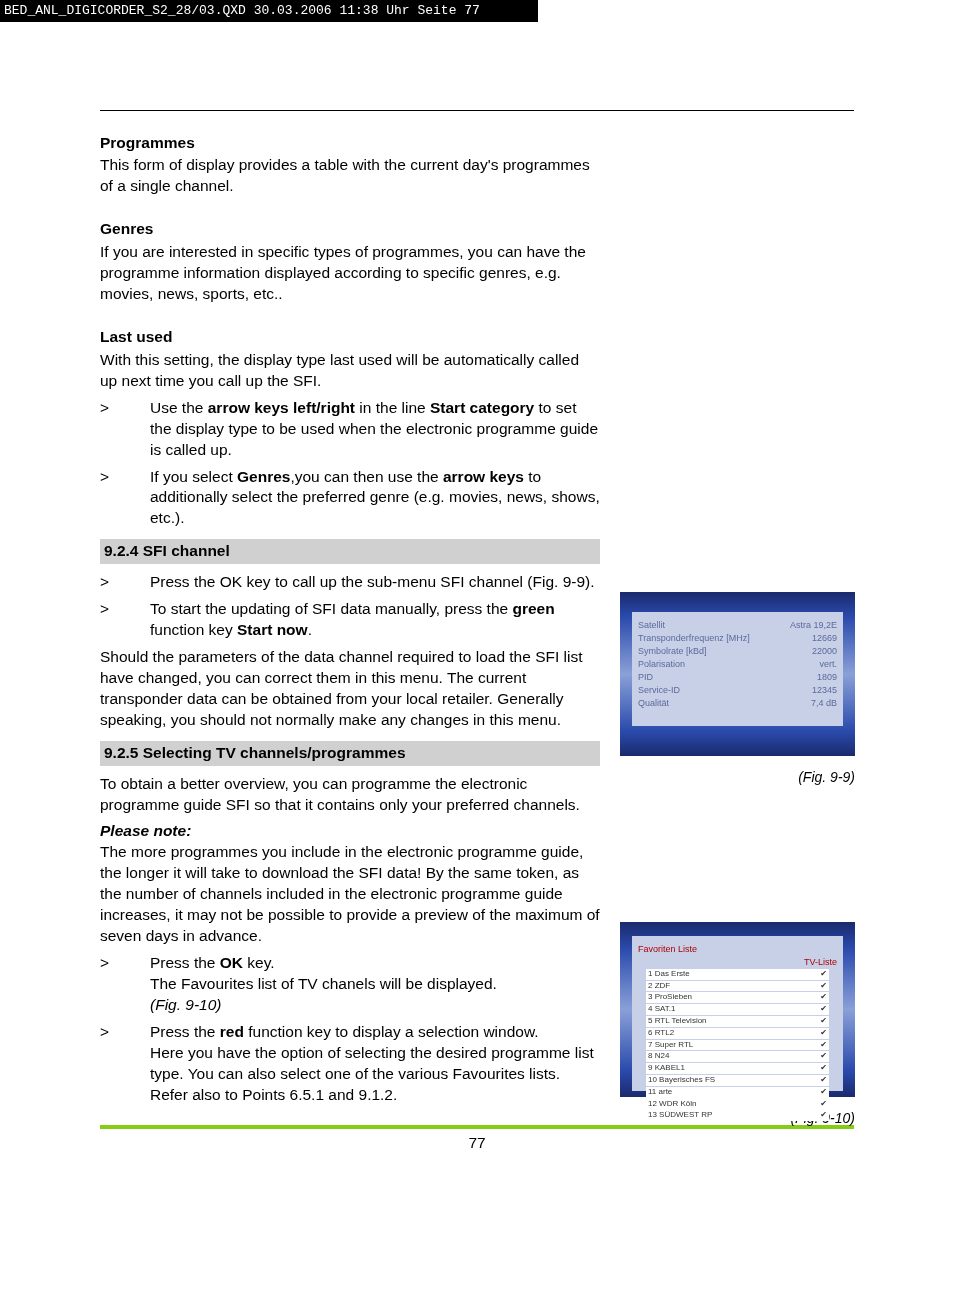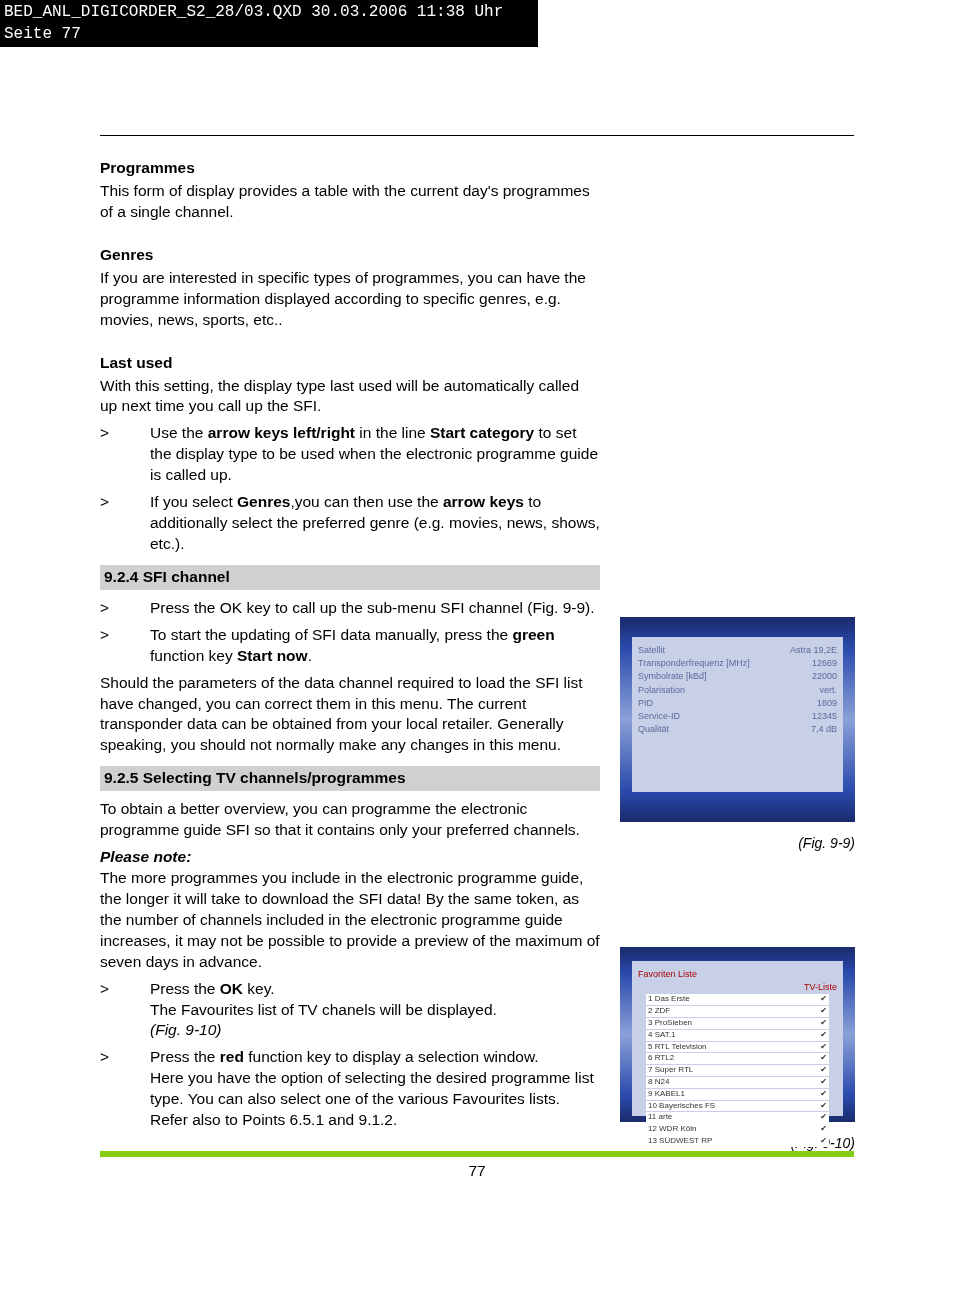--- a/index.html
+++ b/index.html
@@ -9,21 +9,21 @@
     background: #fff;
     width: 954px;
     font-size: 15.5px;
     line-height: 1.35;
     color: #000;
   }
   .top-bar {
     font-family: "Courier New", monospace;
     background: #000;
     color: #fff;
-    font-size: 16px;
+    font-size: 13px;
     padding: 2px 4px;
     width: 530px;
   }
   .page {
     padding: 88px 100px 40px 100px;
     position: relative;
   }
   .rule {
     border-top: 1px solid #000;
     margin-bottom: 6px;
@@ -63,26 +63,26 @@
   }
   .italic-bold {
     font-weight: bold;
     font-style: italic;
   }
   .bold { font-weight: bold; }
   .italic { font-style: italic; }
   .page-num {
     text-align: center;
     margin-top: 20px;
-    border-top: 6px solid #84cc16;
+    border-top: 4px solid #84cc16;
     padding-top: 4px;
   }
   .fig-img {
     width: 235px;
-    height: 205px;
+    height: 164px;
     background: linear-gradient(#1a2a6c 0%, #2a4aac 15%, #8aa0d8 50%, #2a4aac 85%, #1a2a6c 100%);
     position: relative;
     font-size: 9px;
     color: #5a6a9a;
   }
   .fig-inner {
     position: absolute;
     left: 12px; right: 12px; top: 20px; bottom: 30px;
     background: #c8d0e8;
     padding: 6px;

